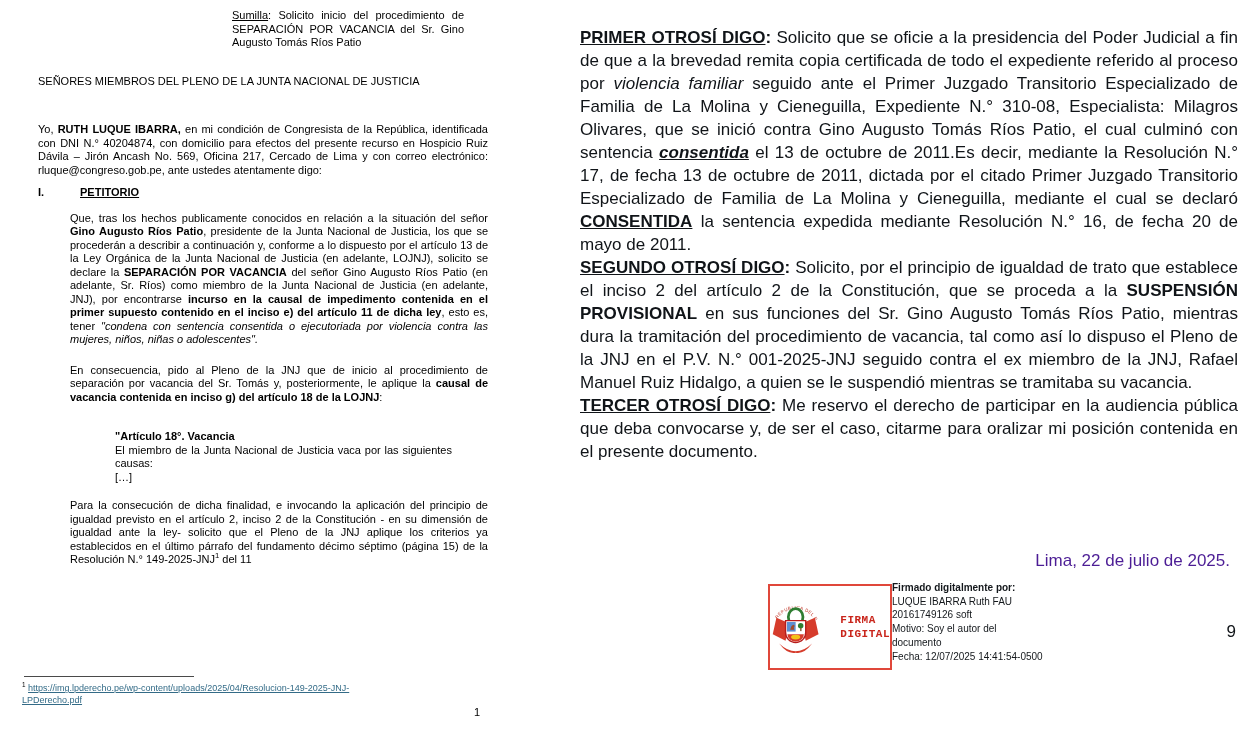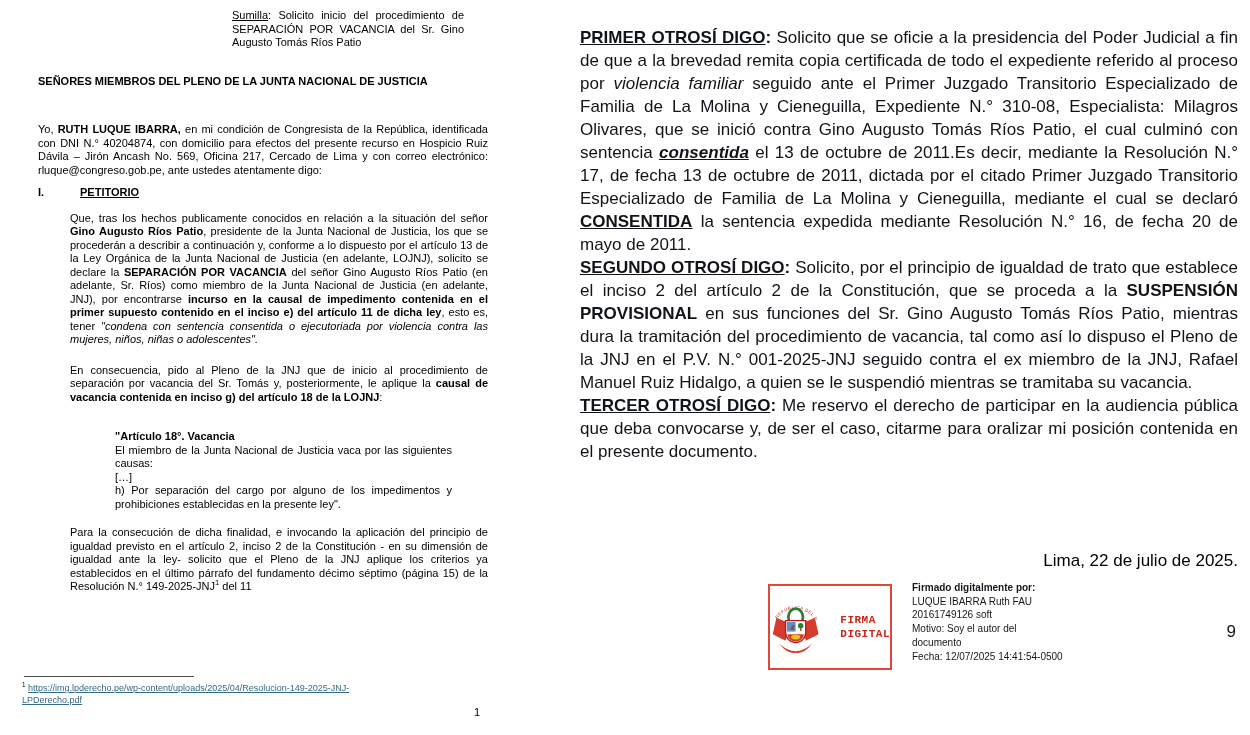--- a/index.html
+++ b/index.html
@@ -9,43 +9,43 @@
     -webkit-font-smoothing:antialiased;
   }
   .b{font-weight:bold}
   .i{font-style:italic}
   .u{text-decoration:underline}
   sup{font-size:70%;line-height:0}
 
   
   .page-left{position:absolute;left:38px;top:0;width:450px;font-size:11px;line-height:13.5px;color:#000}
   .sumilla{width:232px;margin:9px 0 0 194px;text-align:justify;font-weight:normal}
-  .heading{margin-top:25px;width:408px;font-weight:bold}
+  .heading{margin-top:25px;width:408px;font-weight:normal}
   .intro{margin-top:35px;text-align:justify}
   .section-line{margin-top:9px;font-weight:bold}
   .section-line .num{display:inline-block;width:42px}
   .p-ind{margin-left:32px;text-align:justify}
   .p1{margin-top:12px}
   .p2{margin-top:17px}
   .quote{margin:26px 36px 0 77px;text-align:justify}
   .p3{margin-top:15px}
   .footnote{position:absolute;left:-16px;top:676px;width:334px;font-size:9px;line-height:11.5px}
   .footnote-rule{width:170px;border-top:1px solid #4a4a4a;margin:0 0 6px 2px;height:0}
   .footnote a{color:#336b87;text-decoration:underline;overflow-wrap:anywhere}
   .pagenum-1{position:absolute;left:436px;top:706px;font-size:11px;color:#000}
 
   
   .page-right{position:absolute;left:580px;top:0;width:658px;font-size:17px;line-height:23px;color:#101418}
   .rp{text-align:justify}
   .rp1{margin-top:26px}
   .rp2,.rp3{}
-  .dateline{position:absolute;right:0;top:549px;font-size:17px;color:#000000}
+  .dateline{position:absolute;right:8px;top:549px;font-size:17px;color:#4c1d95}
   .stamp{position:absolute;left:188px;top:584px;width:120px;height:82px;border:2px solid #e0473a;background:#fff;display:flex;align-items:center}
   .stamp-label{color:#c9251b;font-family:"Liberation Mono","DejaVu Sans Mono",monospace;font-weight:bold;font-size:11px;line-height:14px;letter-spacing:.5px;margin-left:19px}
-  .sig-text{position:absolute;left:332px;top:581px;width:250px;font-size:10px;line-height:13.7px;color:#14181c}
+  .sig-text{position:absolute;left:312px;top:581px;width:250px;font-size:10px;line-height:13.7px;color:#14181c}
   .sig-text .first{font-weight:bold}
   .pagenum-9{position:absolute;right:2px;top:620px;font-size:17px;color:#101418}
 </style>
 </head>
 <body>
 
 <div>
 
   <div class="page-left">
 
@@ -58,21 +58,20 @@
     <div class="section-line"><span class="num">I.</span><span class="u">PETITORIO</span></div>
 
     <div class="p-ind p1"><span>Que, tras los hechos publicamente conocidos en relación a la situación del señor </span><span class="b">Gino Augusto Ríos Patio</span><span>, presidente de la Junta Nacional de Justicia, los que se procederán a describir a continuación y, conforme a lo dispuesto por el artículo 13 de la Ley Orgánica de la Junta Nacional de Justicia (en adelante, LOJNJ), solicito se declare la </span><span class="b">SEPARACIÓN POR VACANCIA</span><span> del señor Gino Augusto Ríos Patio (en adelante, Sr. Ríos) como miembro de la Junta Nacional de Justicia (en adelante, JNJ), por encontrarse </span><span class="b">incurso en la causal de impedimento contenida en el primer supuesto contenido en el inciso e) del artículo 11 de dicha ley</span><span>, esto es, tener </span><span class="i">"condena con sentencia consentida o ejecutoriada por violencia contra las mujeres, niños, niñas o adolescentes".</span></div>
 
     <div class="p-ind p2"><span>En consecuencia, pido al Pleno de la JNJ que de inicio al procedimiento de separación por vacancia del Sr. Tomás y, posteriormente, le aplique la </span><span class="b">causal de vacancia contenida en inciso g) del artículo 18 de la LOJNJ</span><span>:</span></div>
 
     <div class="quote">
       <div class="b">"Artículo 18°. Vacancia</div>
       <div>El miembro de la Junta Nacional de Justicia vaca por las siguientes causas:</div>
       <div>[…]</div>
-      <div>h) Por separación del cargo por alguno de los impedimentos y prohibiciones establecidas en la presente ley".</div>
     </div>
 
     <div class="p-ind p3"><span>Para la consecución de dicha finalidad, e invocando la aplicación del principio de igualdad previsto en el artículo 2, inciso 2 de la Constitución - en su dimensión de igualdad ante la ley- solicito que el Pleno de la JNJ aplique los criterios ya establecidos en el último párrafo del fundamento décimo séptimo (página 15) de la Resolución N.° 149-2025-JNJ</span><sup>1</sup><span> del 11</span></div>
 
     <div class="footnote">
       <div class="footnote-rule"></div>
       <div><sup>1</sup> <a href="#">https://img.lpderecho.pe/wp-content/uploads/2025/04/Resolucion-149-2025-JNJ-LPDerecho.pdf</a></div>
     </div>
 
     <div class="pagenum-1">1</div>

